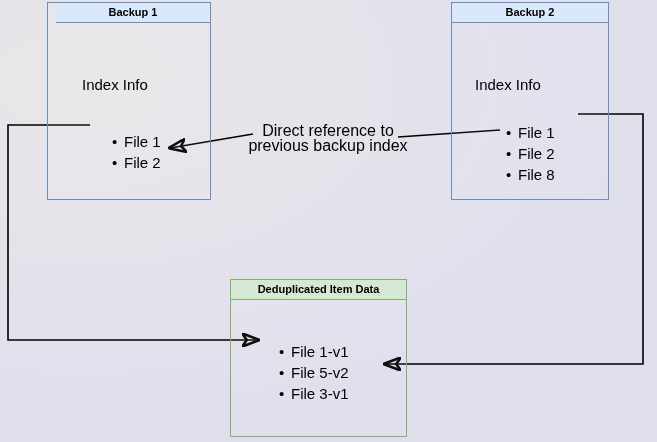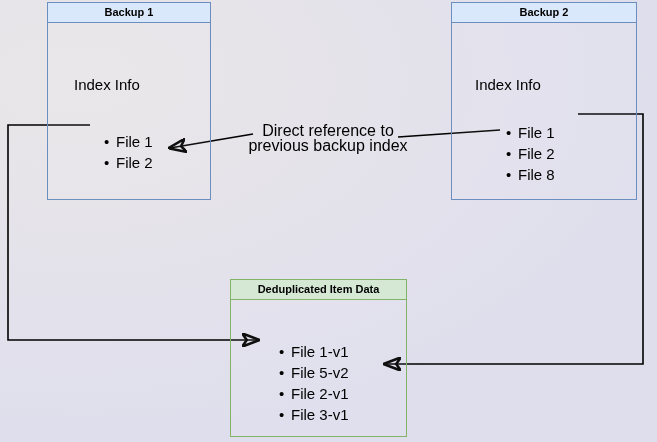--- a/index.html
+++ b/index.html
@@ -115,50 +115,49 @@
     </defs>
 
     <path d="M 90 125 L 8 125 L 8 340 L 258 340" marker-end="url(#arrowR)"></path>
 
     <path d="M 578 114 L 643 114 L 643 364 L 385 364" marker-end="url(#arrowL)"></path>
 
     <line x1="500" y1="130" x2="398" y2="137"></line>
     <line x1="253" y1="134" x2="170" y2="148" marker-end="url(#arrowL)"></line>
   </svg>
 
-  <div class="dbox" style="left:47px; top:2px; width:164px; height:198px;">
+  <div class="dbox" style="left:47px; top:2px; width:164px; height:198px;padding-left:8px;">
     <div class="hdr">Backup 1</div>
     <div class="body">
       <div class="section-title" style="left:26px; top:53px;">Index Info</div>
       <ul class="filelist" style="left:54px; top:108px;">
         <li>File 1</li>
         <li>File 2</li>
       </ul>
     </div>
   </div>
 
-  <div class="dbox" style="left:451px; top:2px; width:186px; height:198px;">
+  <div class="dbox" style="left:451px; top:2px; width:158px; height:198px;">
     <div class="hdr">Backup 2</div>
     <div class="body">
       <div class="section-title" style="left:23px; top:53px;">Index Info</div>
       <ul class="filelist" style="left:52px; top:99px;">
         <li>File 1</li>
         <li>File 2</li>
         <li>File 8</li>
       </ul>
     </div>
   </div>
 
   <div class="dbox green" style="left:230px; top:279px; width:177px; height:158px;">
     <div class="hdr">Deduplicated Item Data</div>
     <div class="body">
       <ul class="filelist" style="left:46px; top:41px;">
         <li>File 1-v1</li>
         <li>File 5-v2</li>
-        <li>File 2-v1</li>
         <li>File 3-v1</li>
       </ul>
     </div>
   </div>
 
   <div class="edge-label" style="left:248px; top:123px; width:160px;">Direct reference to
 previous backup index</div>
 
 </div>
 

